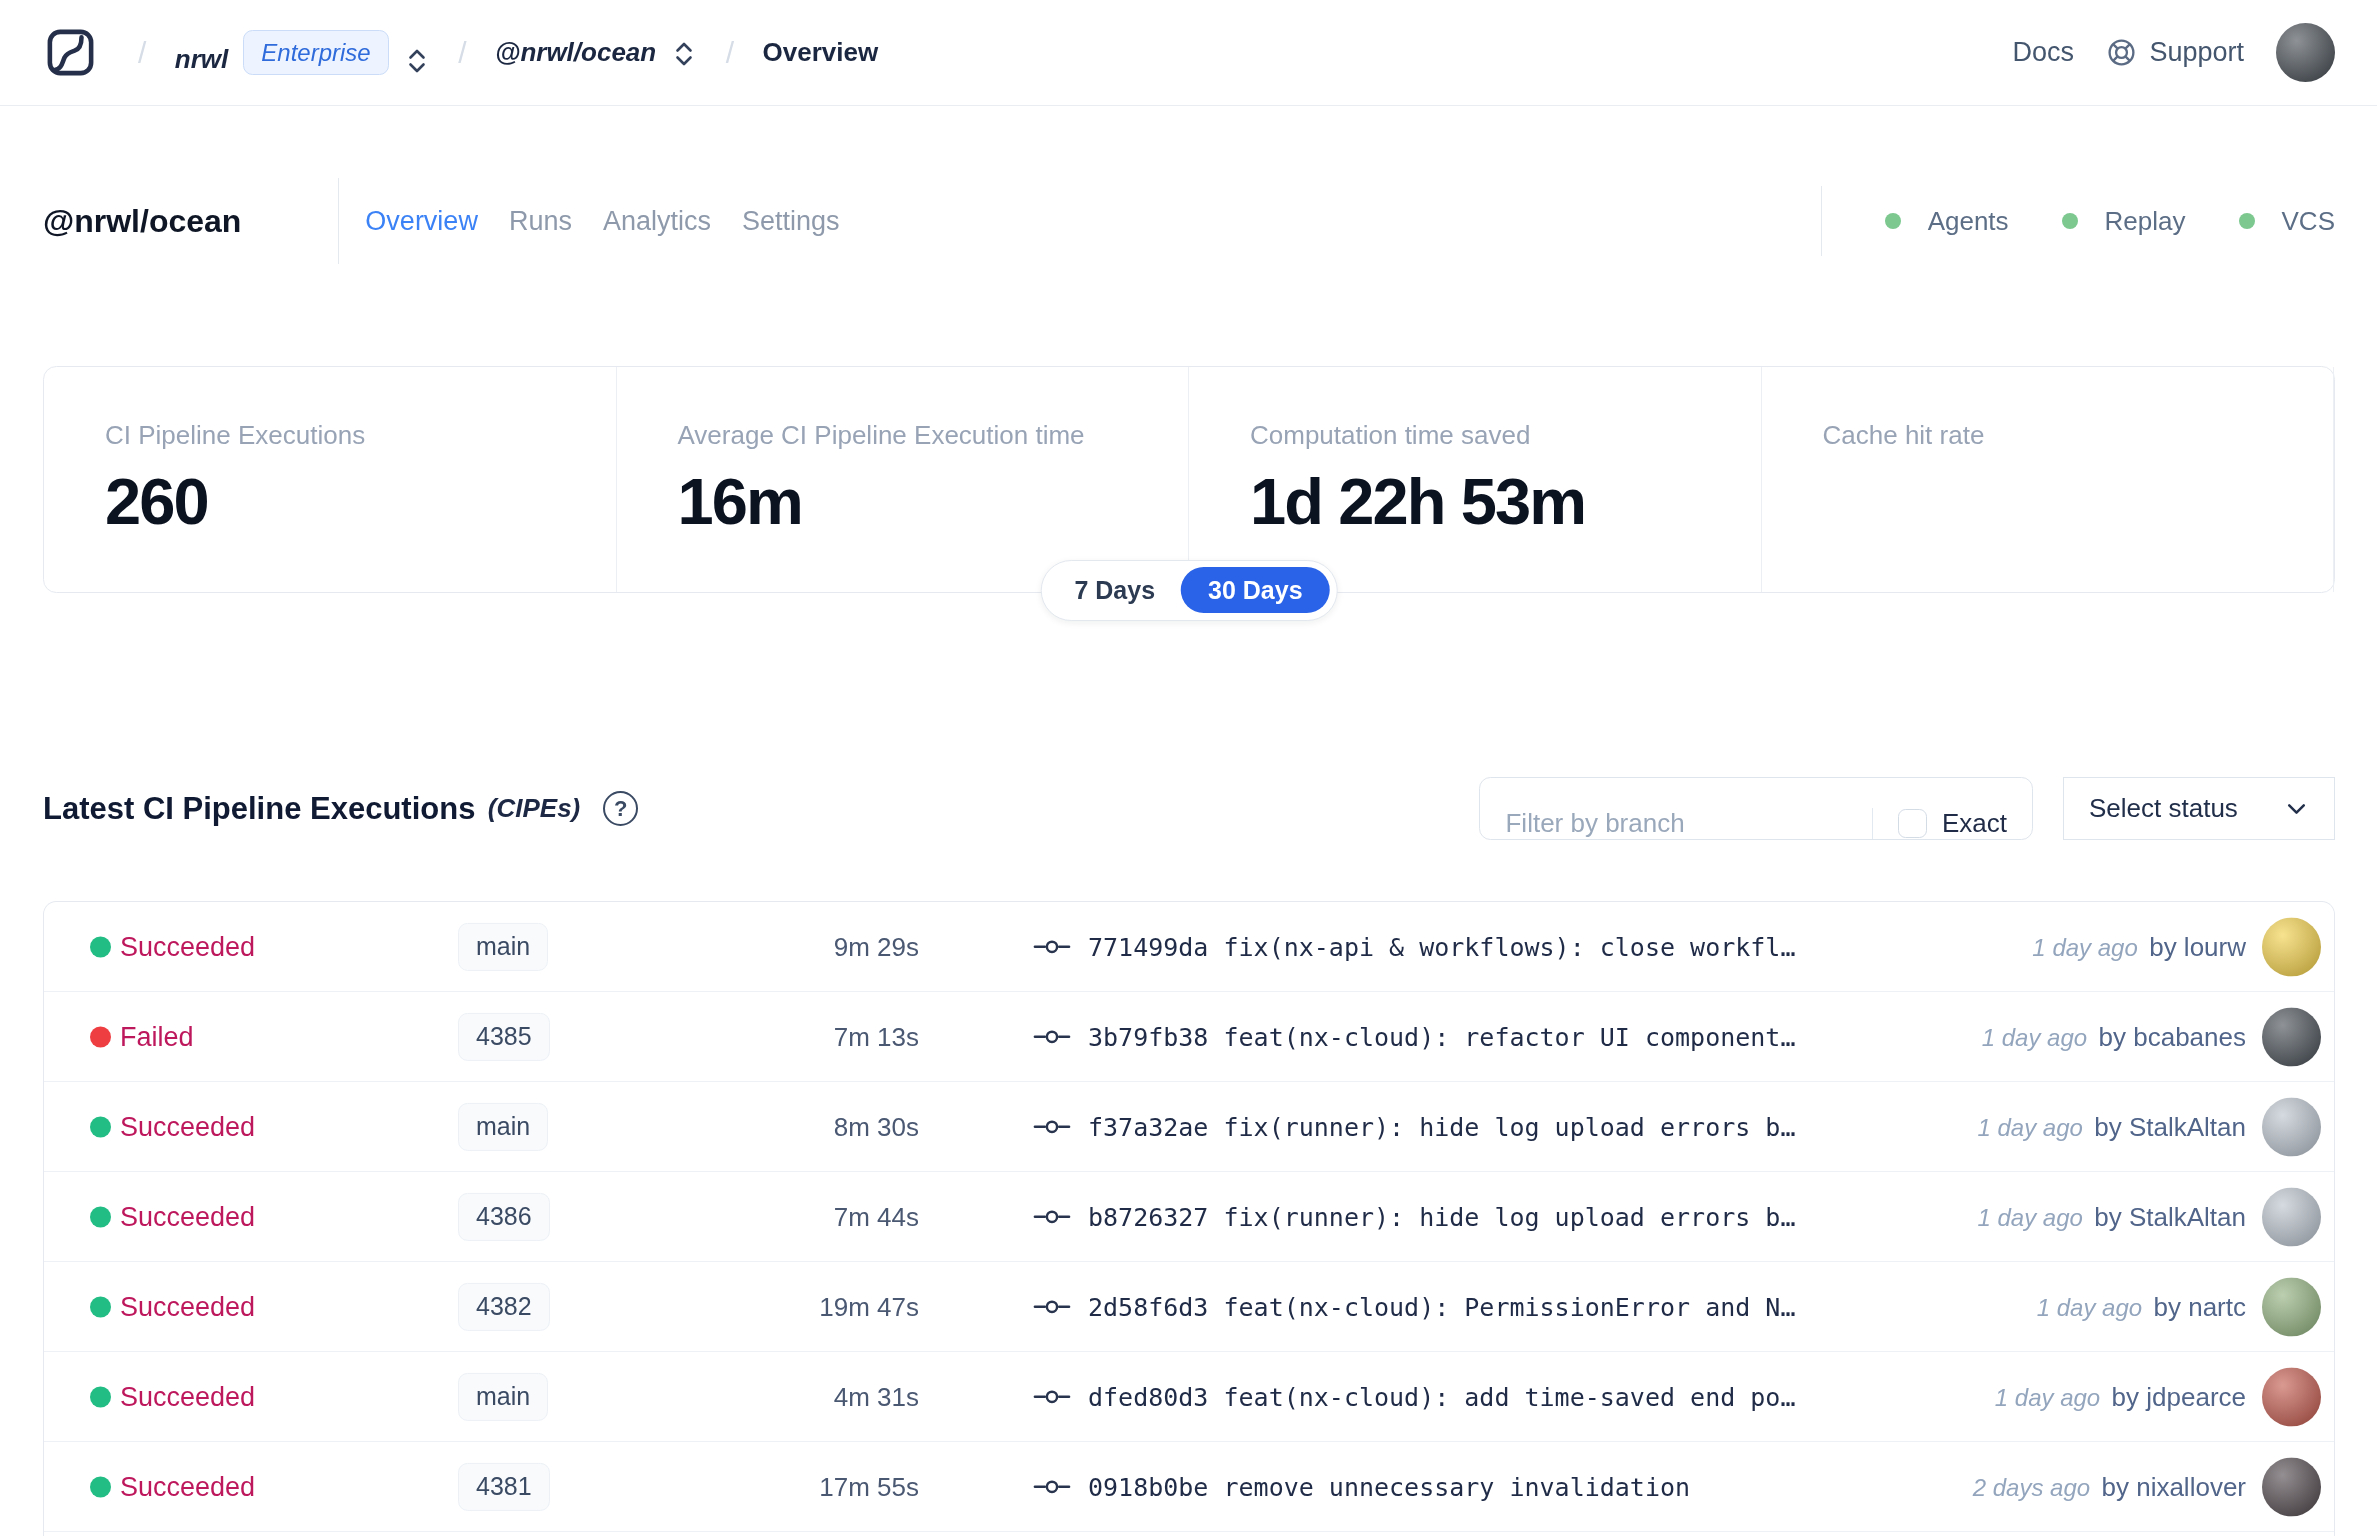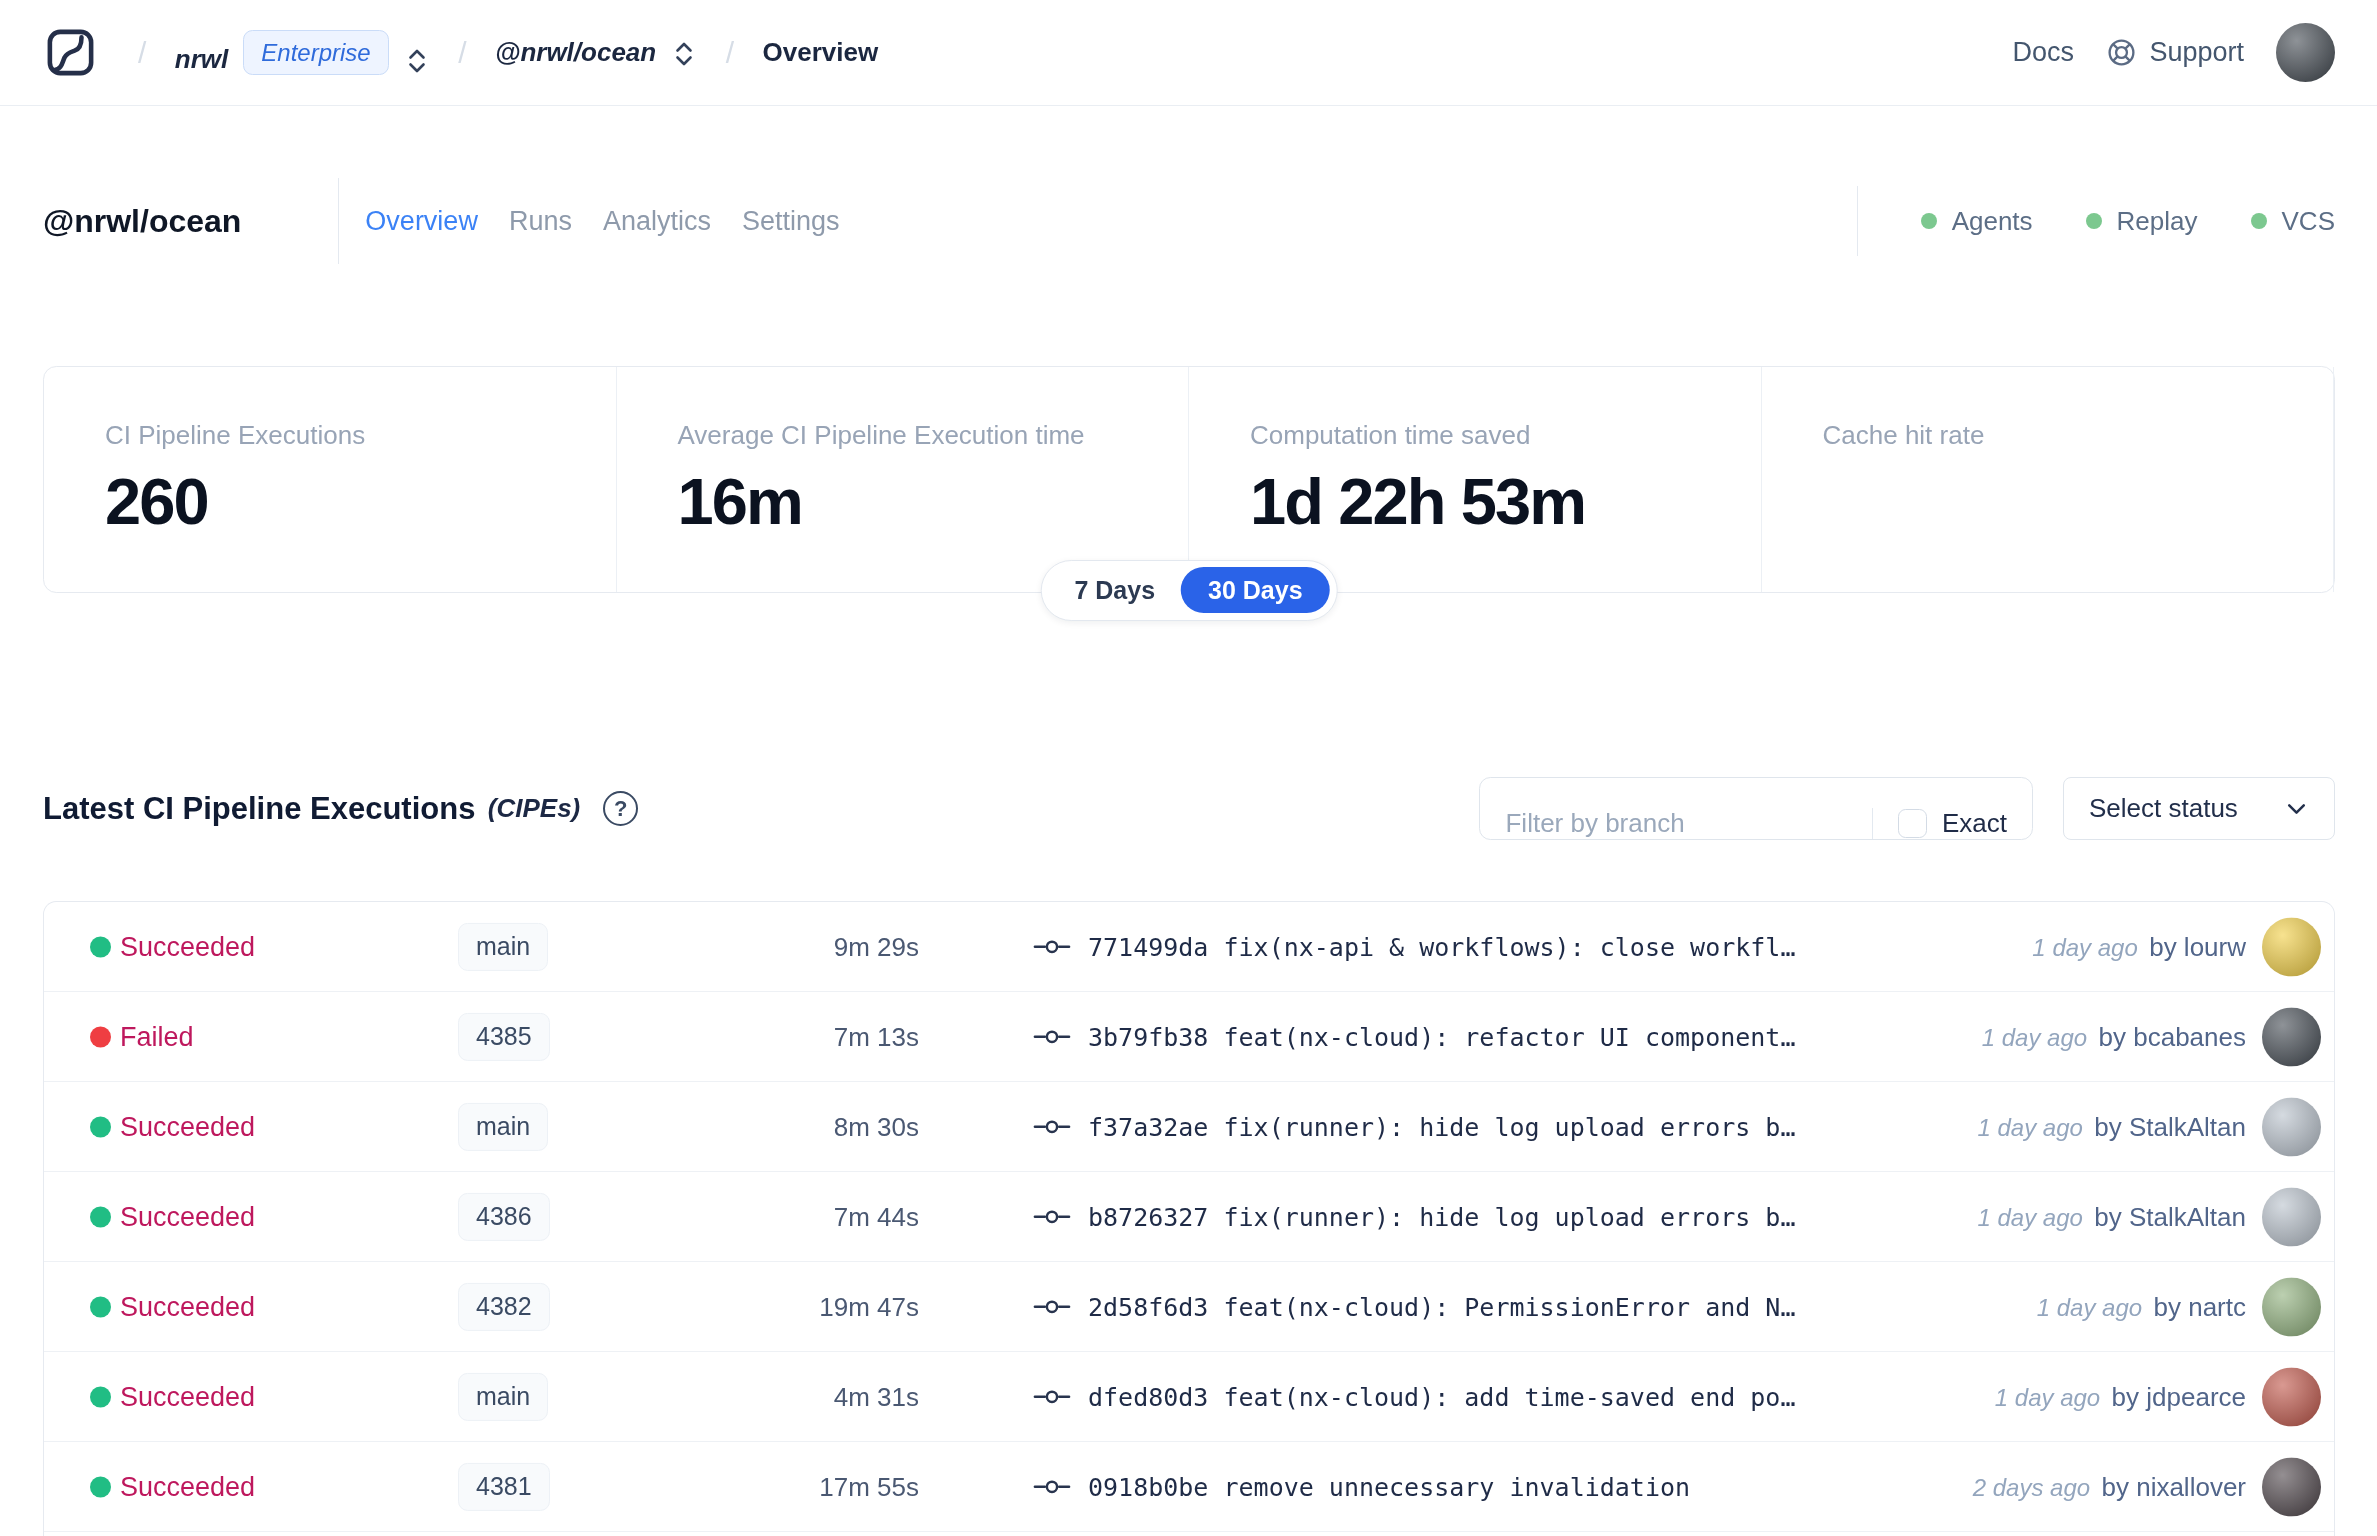--- a/index.html
+++ b/index.html
@@ -31,21 +31,21 @@
 
   
   .page-header{position:absolute;top:177px;left:43px;right:43px;height:88px;display:flex;align-items:center;}
   .ws-title{font-size:32px;font-weight:700;color:#0f1726;}
   .hdr-vdiv{width:1px;height:86px;background:#e4e9f0;margin-left:97px;}
   .tabs{display:flex;align-items:center;gap:31px;margin-left:26px;}
   .tab{font-size:27px;color:#8e9aab;font-weight:500;}
   .tab.active{color:#3b82f6;}
   .features{margin-left:auto;display:flex;align-items:center;gap:53px;border-left:1px solid #e4e9f0;
     padding-left:63px;height:70px;}
-  .feature{display:flex;align-items:center;gap:15px;font-size:26px;color:#5c6e86;}
+  .feature{display:flex;align-items:center;gap:27px;font-size:26px;color:#5c6e86;}
   .fdot{width:16px;height:16px;border-radius:50%;}
 
   
   .stats{position:absolute;top:366px;left:43px;right:43px;height:225px;border:1px solid #e6eaf0;
     border-radius:13.3px;display:grid;grid-template-columns:1fr 1fr 1fr 1fr;background:#fff;}
   .stat{padding:53px 0 0 61px;border-right:1px solid #ecf0f5;}
   .stat:last-child{border-right:none;}
   .stat-label{font-size:26px;color:#98a4b6;font-weight:500;}
   .stat-value{margin-top:13.3px;font-size:65px;font-weight:700;color:#0b1220;letter-spacing:-1.9px;
     display:flex;align-items:baseline;gap:11.4px;}
@@ -65,21 +65,21 @@
     font-size:22px;font-weight:700;display:flex;align-items:center;justify-content:center;
     margin-left:23px;box-sizing:border-box;}
   .filter-group{margin-left:auto;display:flex;align-items:flex-end;height:63px;border:1px solid #dfe5ec;
     border-radius:11.4px;overflow:hidden;background:#fff;box-sizing:border-box;}
   .branch-input{border:none;outline:none;width:342px;padding:0 25px;font-size:26px;color:#1f2b47;
     font-family:inherit;background:transparent;}
   .branch-input::placeholder{color:#9aa8bb;}
   .exact{display:flex;align-items:center;gap:15px;padding:0 25px;border-left:1px solid #e3e9f0;}
   .checkbox{width:28.5px;height:28.5px;border:1.9px solid #d3dbe5;border-radius:7.6px;background:#fff;box-sizing:border-box;}
   .exact-label{font-size:26px;color:#1f2b47;}
-  .select-status{width:272px;height:63px;margin-left:30px;border:1px solid #dfe5ec;border-radius:8px;
+  .select-status{width:272px;height:63px;margin-left:30px;border:1px solid #dfe5ec;border-radius:0;
     display:flex;align-items:center;justify-content:space-between;padding:0 25px;box-sizing:border-box;background:#fff;}
   .select-label{font-size:26px;font-weight:500;color:#222f4b;}
   .chev-down{width:25px;height:25px;color:#222f4b;}
 
   
   .table{position:absolute;top:901px;left:43px;right:43px;height:636px;border:1px solid #e6eaf0;
     border-bottom:none;border-radius:13.3px 13.3px 0 0;background:#fff;overflow:hidden;box-sizing:border-box;}
   .row{position:relative;height:90px;border-bottom:1px solid #eef1f5;box-sizing:border-box;}
   .row > *{position:absolute;top:50%;transform:translateY(-50%);}
   .dot{left:46px;width:21px;height:21px;border-radius:50%;}

